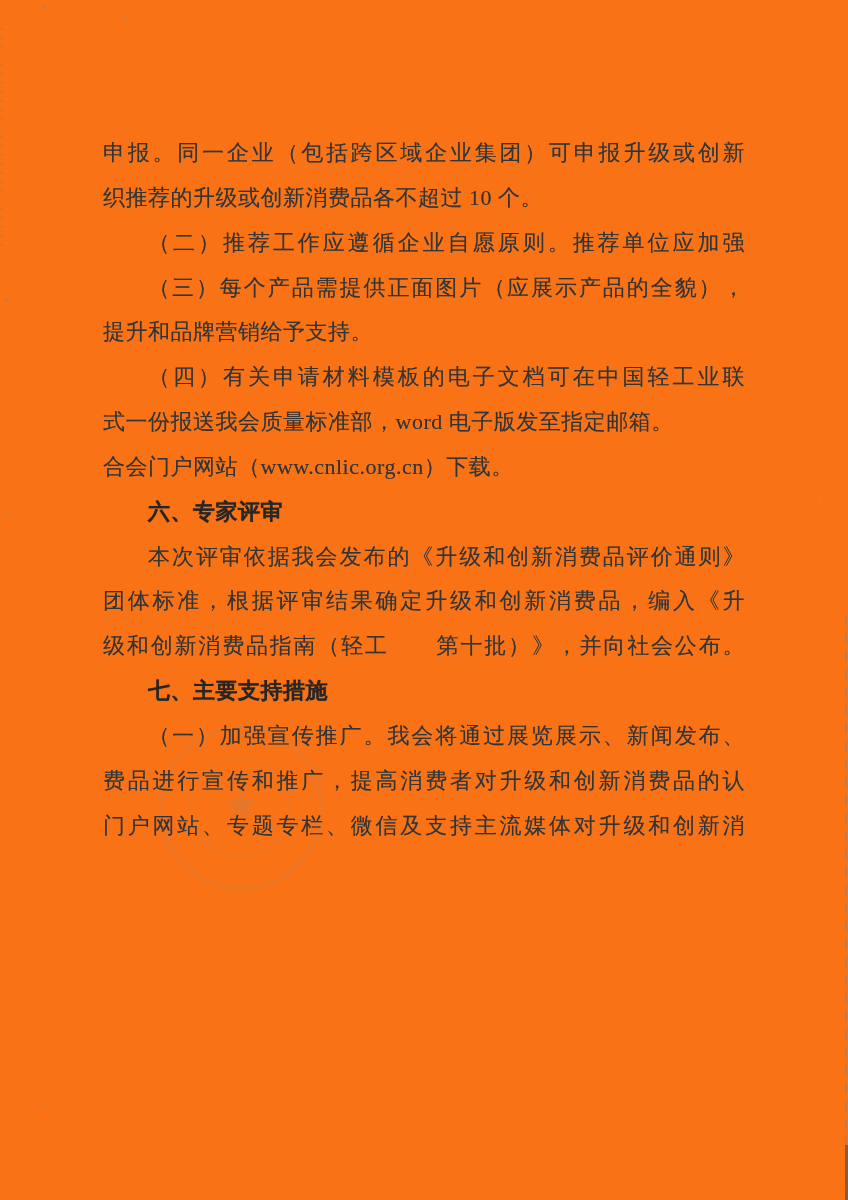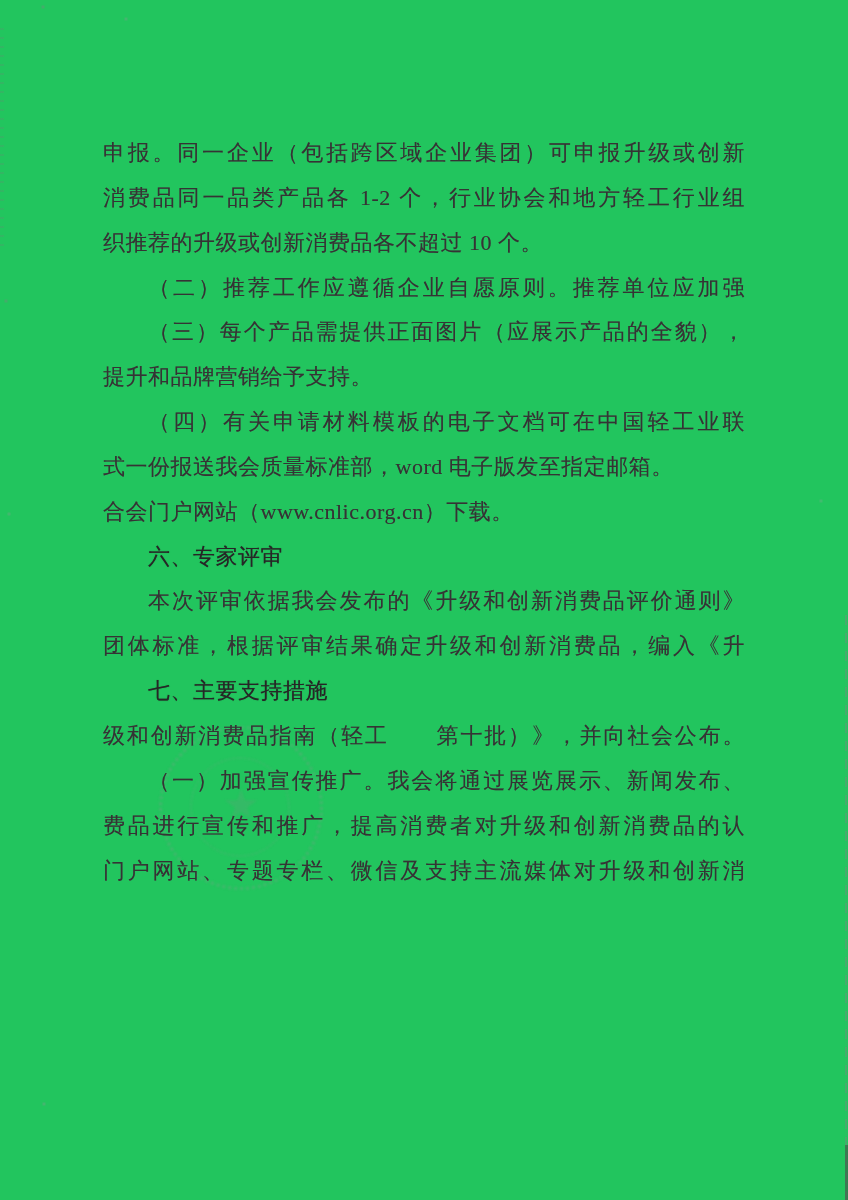--- a/index.html
+++ b/index.html
@@ -4,21 +4,21 @@
 <style>
   html, body {
     margin: 0;
     padding: 0;
     background: #ffffff;
   }
   .page {
     position: relative;
     width: 848px;
     height: 1200px;
-    background: #22c55e;
+    background: #f97316;
     overflow: hidden;
     font-family: "Liberation Serif", "DejaVu Serif", serif;
   }
 
   
   .doc-body {
     position: absolute;
     left: 103px;
     top: 131px;
     width: 642px;
@@ -40,21 +40,21 @@
     text-align: justify;
     text-align-last: justify;
     text-indent: 45px;
   }
   .line.flush {
     text-align: left;
   }
   .line.heading {
     text-align: left;
     text-indent: 45px;
-    font-weight: normal;
+    font-weight: bold;
     color: #262626;
     text-shadow: 0 0 0.7px rgba(40,40,40,0.7);
   }
 
   
   .seal {
     position: absolute;
     left: 159px;
     top: 726px;
     width: 164px;
@@ -133,33 +133,32 @@
 <div class="page">
 
   <div class="seal">
     <div class="ring-outer"></div>
     <div class="ring-inner"></div>
     <div class="star">★</div>
   </div>
 
   <div class="doc-body" id="doc-body">
       <div class="line flush-justify">申报。同一企业（包括跨区域企业集团）可申报升级或创新</div>
-      <div class="line flush-justify">消费品同一品类产品各 1-2 个，行业协会和地方轻工行业组</div>
       <div class="line flush">织推荐的升级或创新消费品各不超过 10 个。</div>
       <div class="line indent-justify">（二）推荐工作应遵循企业自愿原则。推荐单位应加强</div>
       <div class="line indent-justify">（三）每个产品需提供正面图片（应展示产品的全貌），</div>
       <div class="line flush">提升和品牌营销给予支持。</div>
       <div class="line indent-justify">（四）有关申请材料模板的电子文档可在中国轻工业联</div>
       <div class="line flush">式一份报送我会质量标准部，word 电子版发至指定邮箱。</div>
       <div class="line flush">合会门户网站（www.cnlic.org.cn）下载。</div>
       <div class="line heading">六、专家评审</div>
       <div class="line indent-justify">本次评审依据我会发布的《升级和创新消费品评价通则》</div>
       <div class="line flush-justify">团体标准，根据评审结果确定升级和创新消费品，编入《升</div>
+      <div class="line flush-justify">级和创新消费品指南（轻工　　第十批）》，并向社会公布。</div>
       <div class="line heading">七、主要支持措施</div>
-      <div class="line flush-justify">级和创新消费品指南（轻工　　第十批）》，并向社会公布。</div>
       <div class="line indent-justify">（一）加强宣传推广。我会将通过展览展示、新闻发布、</div>
       <div class="line flush-justify">费品进行宣传和推广，提高消费者对升级和创新消费品的认</div>
       <div class="line flush-justify">门户网站、专题专栏、微信及支持主流媒体对升级和创新消</div>
     </div>
 
   <div class="edge-left"></div>
   <div class="edge-right"></div>
   <div class="edge-right-dark"></div>
   <div class="specks"></div>
 

